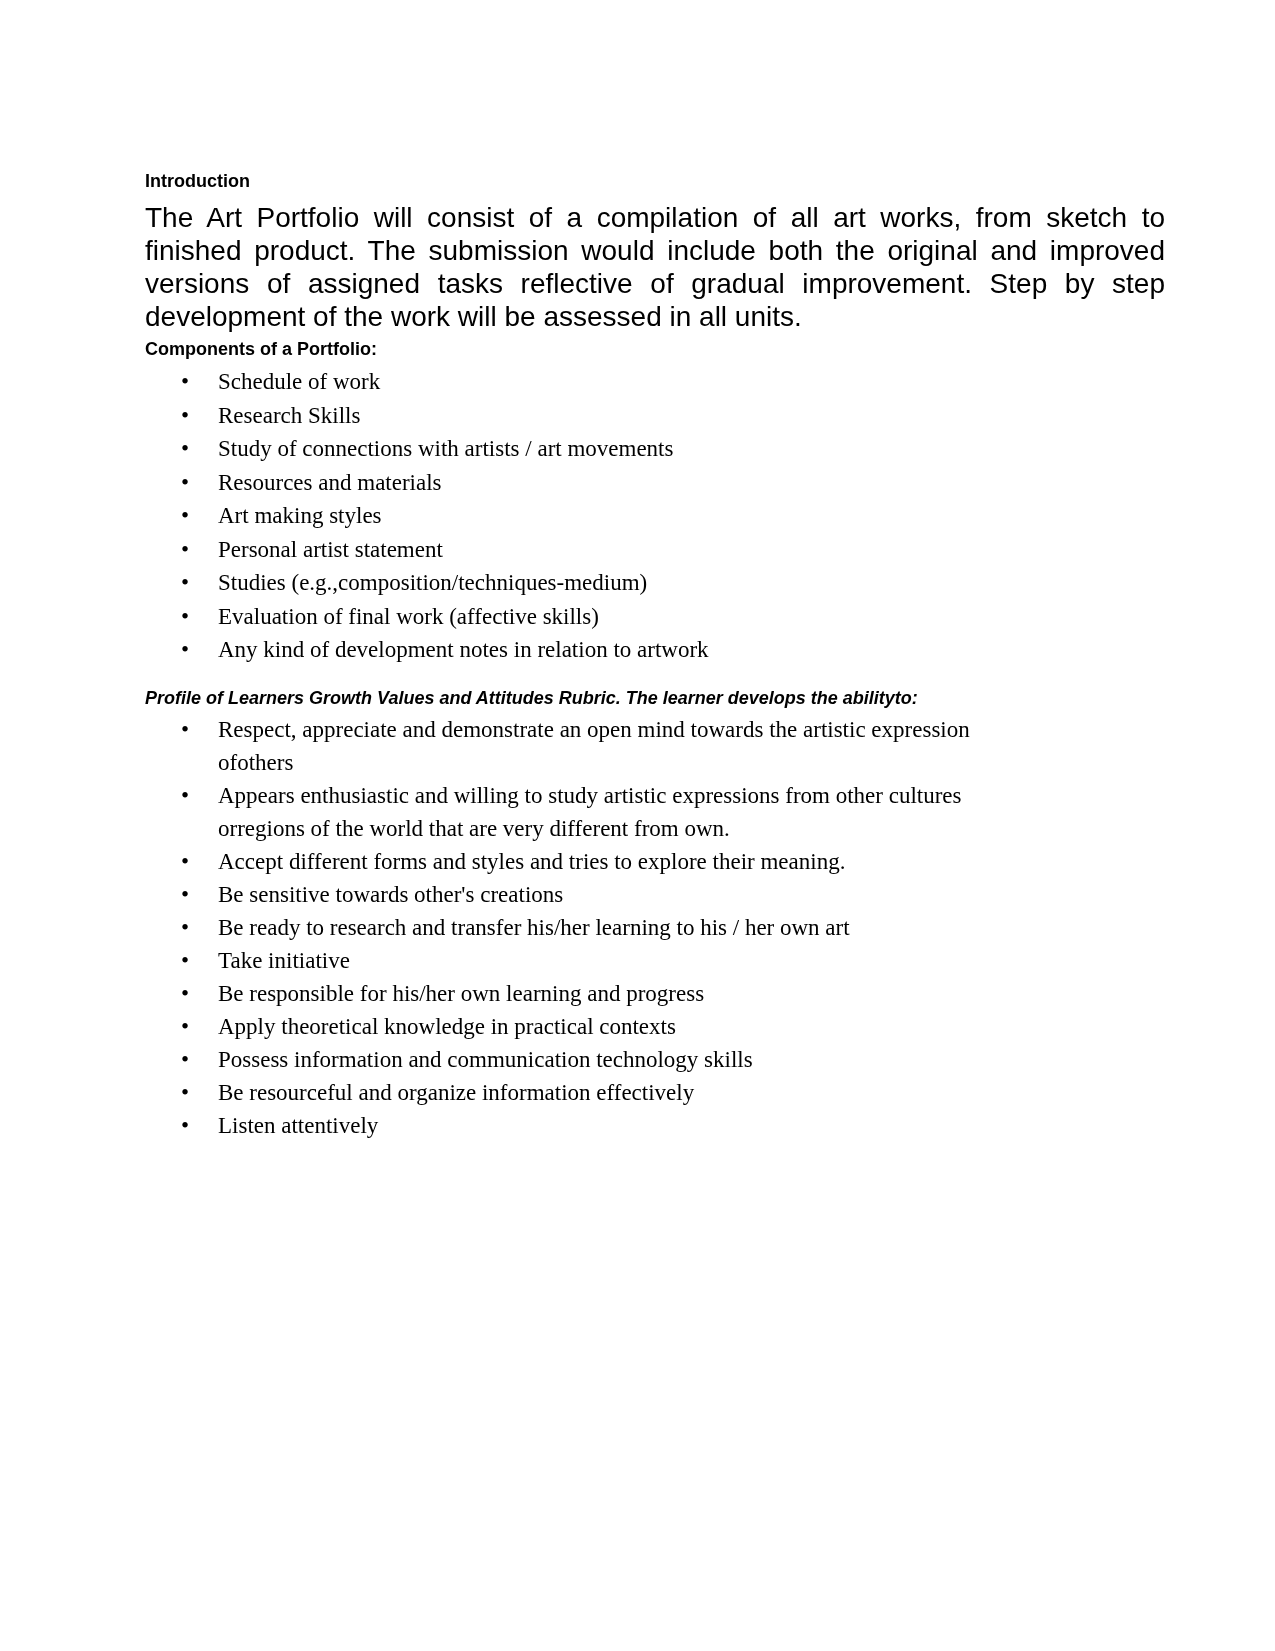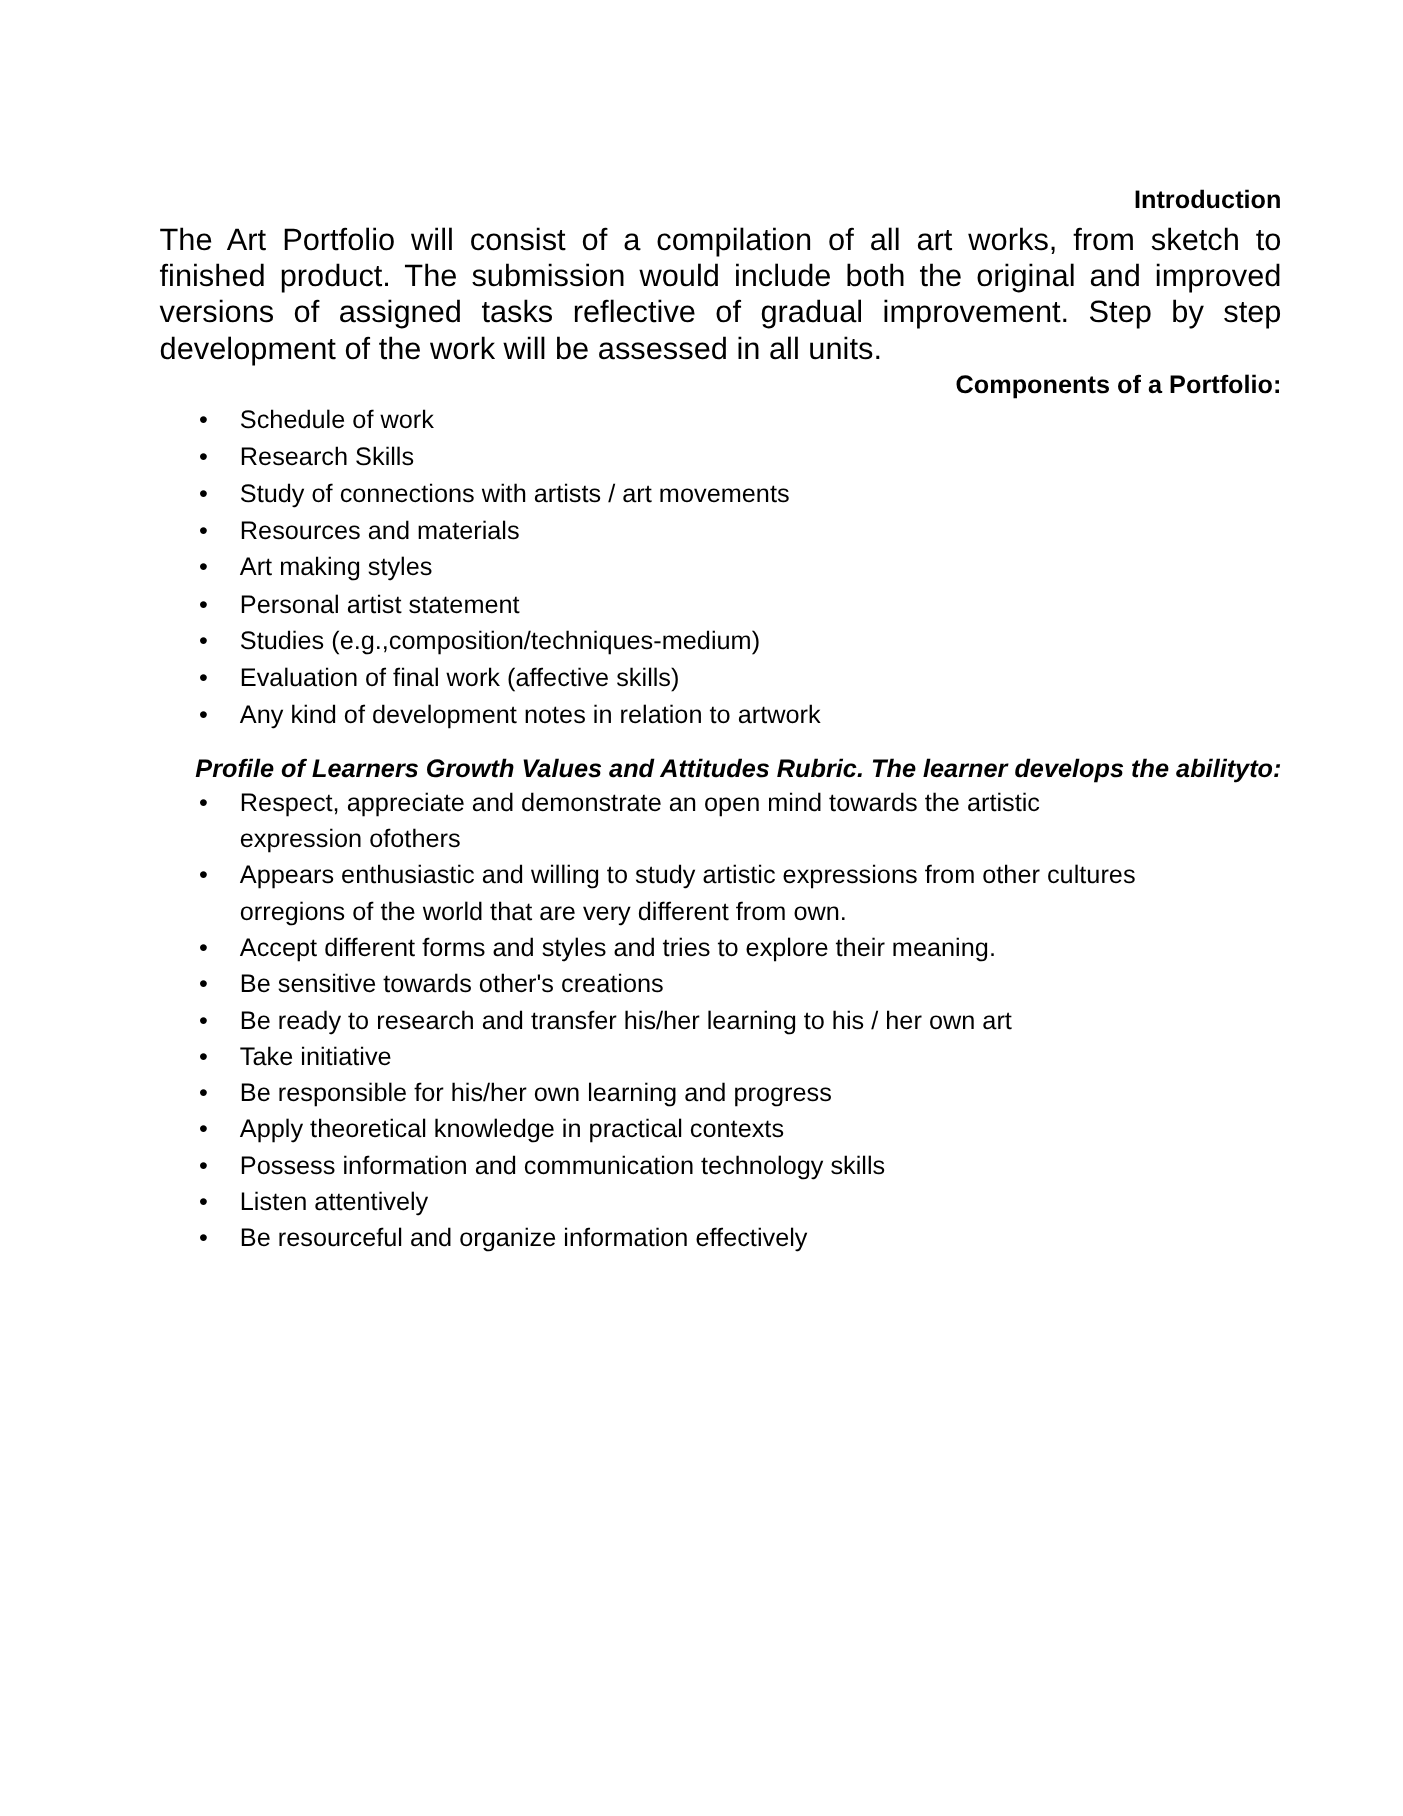--- a/index.html
+++ b/index.html
@@ -1,21 +1,21 @@
 <!DOCTYPE html>
 <html><head>
 <meta charset="utf-8">
 <style>
   html, body { margin: 0; padding: 0; background: #ffffff; }
   body { width: 1275px; height: 1651px; position: relative; overflow: hidden;
          font-family: "Liberation Sans", sans-serif; color: #000; }
   .page { position: absolute; left: 145px; top: 165px; width: 1020px; }
-  .h { font-weight: bold; font-size: 23px; line-height: 32px; margin: 0; text-align: right; }
+  .h { font-weight: bold; font-size: 18px; line-height: 32px; margin: 0; }
   .intro { font-size: 28px; line-height: 33px; text-align: justify; margin: 4px 0 0 0; }
-  ul { margin: 0; padding: 0; list-style: none; }
+  ul { margin: 0; padding: 0; list-style: none; font-family: Liberation Serif, serif; }
   li { position: relative; font-size: 23px; line-height: 33px; padding-left: 73px; }
   li::before { content: "\2022"; position: absolute; left: 36px; top: 0; }
   .comp-list li { line-height: 33.5px; }
   .h2 { margin-top: 16px; line-height: 30px; font-style: italic; }
   .profile-list li.wrap { padding-right: 130px; }
 </style>
 </head>
 <body>
 
 <div class="page">
@@ -39,16 +39,16 @@
   <ul class="profile-list">
     <li class="wrap">Respect, appreciate and demonstrate an open mind towards the artistic expression ofothers</li>
     <li class="wrap">Appears enthusiastic and willing to study artistic expressions from other cultures  orregions of the world that are very different from own.</li>
     <li>Accept different forms and styles and tries to explore their meaning.</li>
     <li>Be sensitive towards other's creations</li>
     <li>Be ready to research and transfer his/her learning to his / her own art</li>
     <li>Take initiative</li>
     <li>Be responsible for his/her own learning and progress</li>
     <li>Apply theoretical knowledge in practical contexts</li>
     <li>Possess information and communication technology skills</li>
+    <li>Be resourceful and organize information effectively</li>
     <li>Listen attentively</li>
-    <li>Be resourceful and organize information effectively</li>
   </ul>
 </div>
 
 </body></html>

